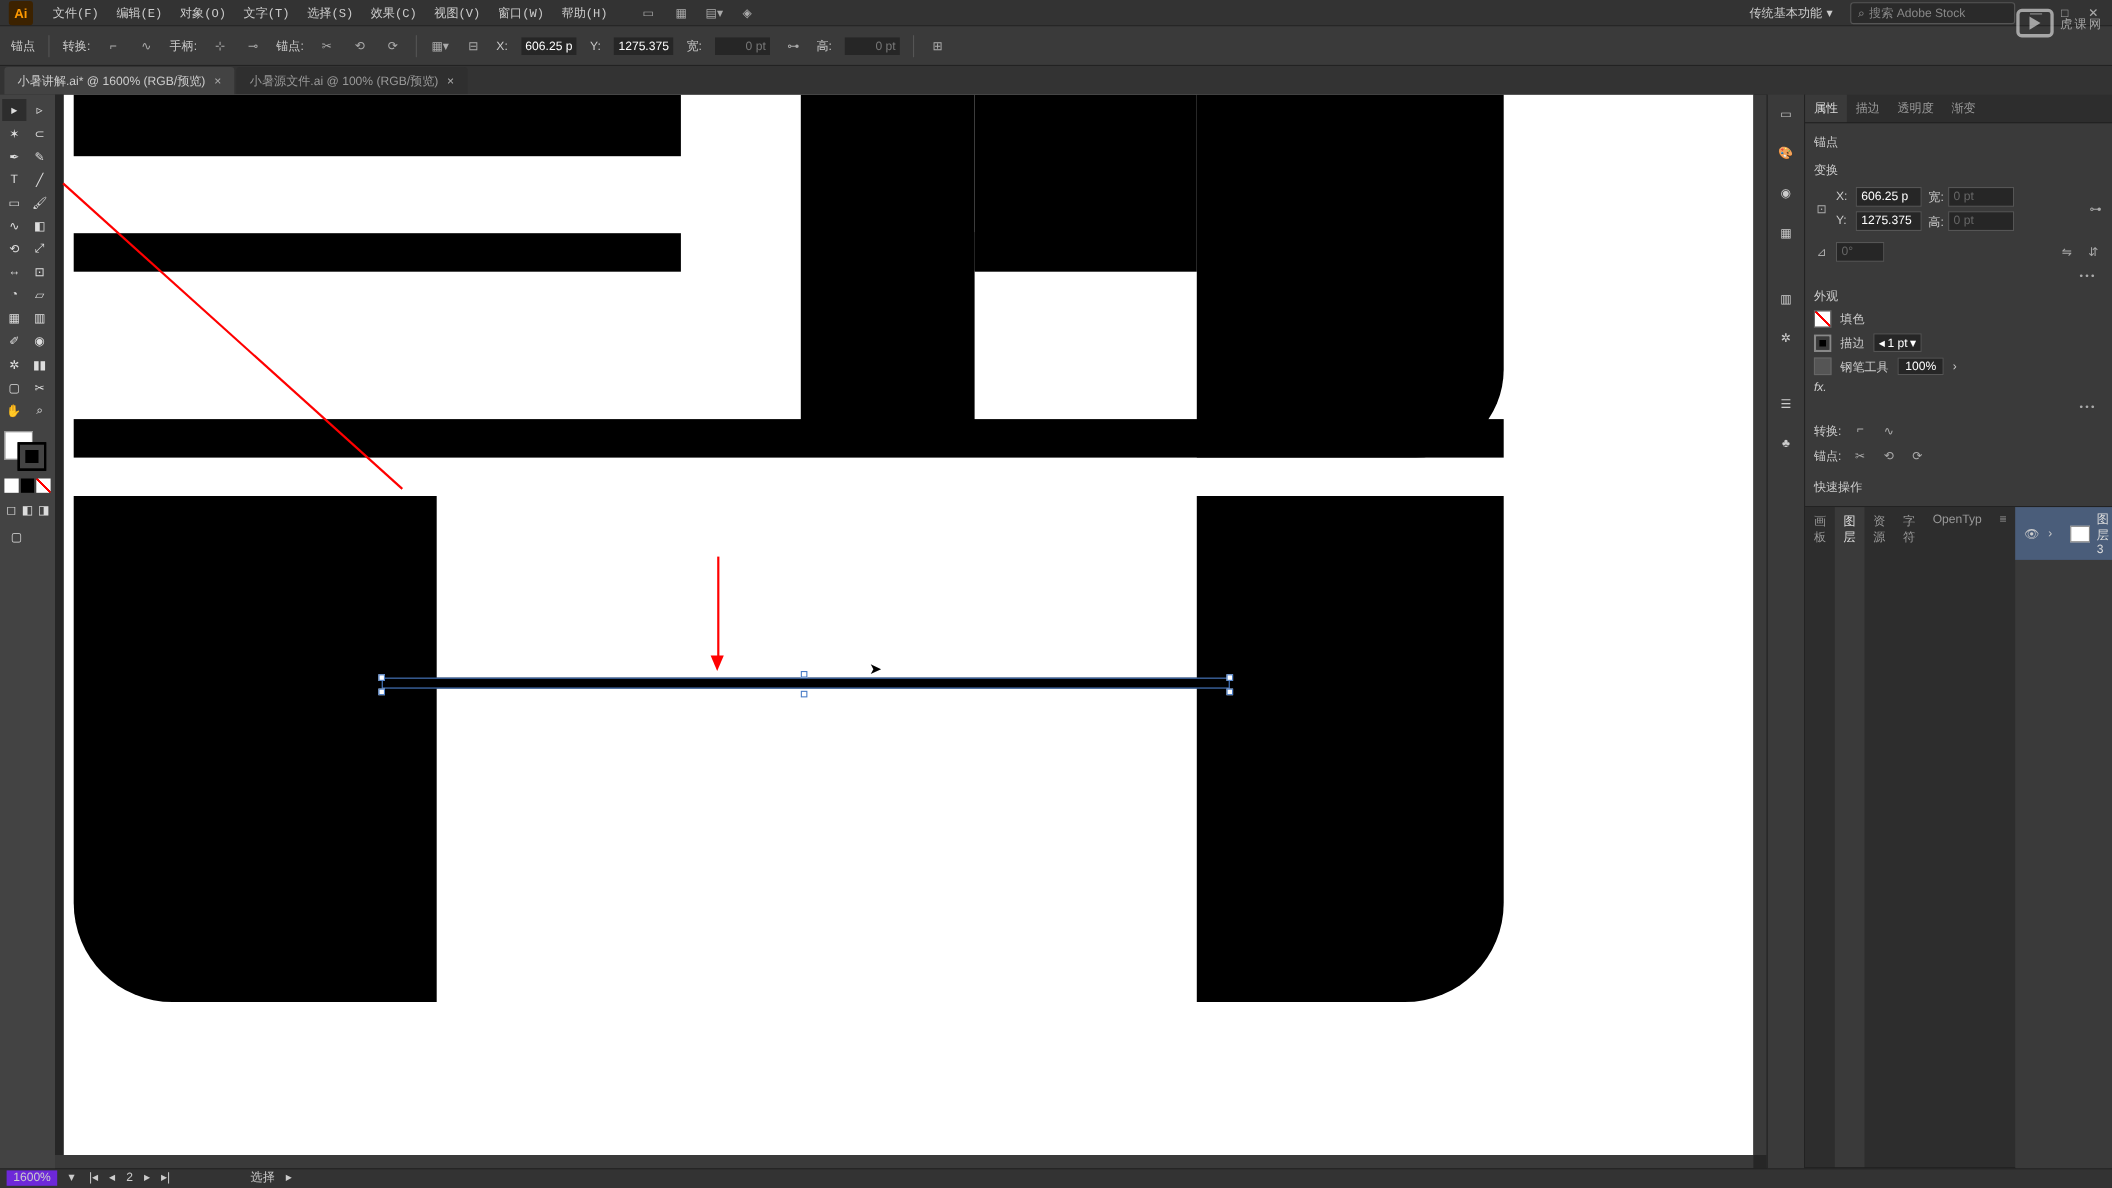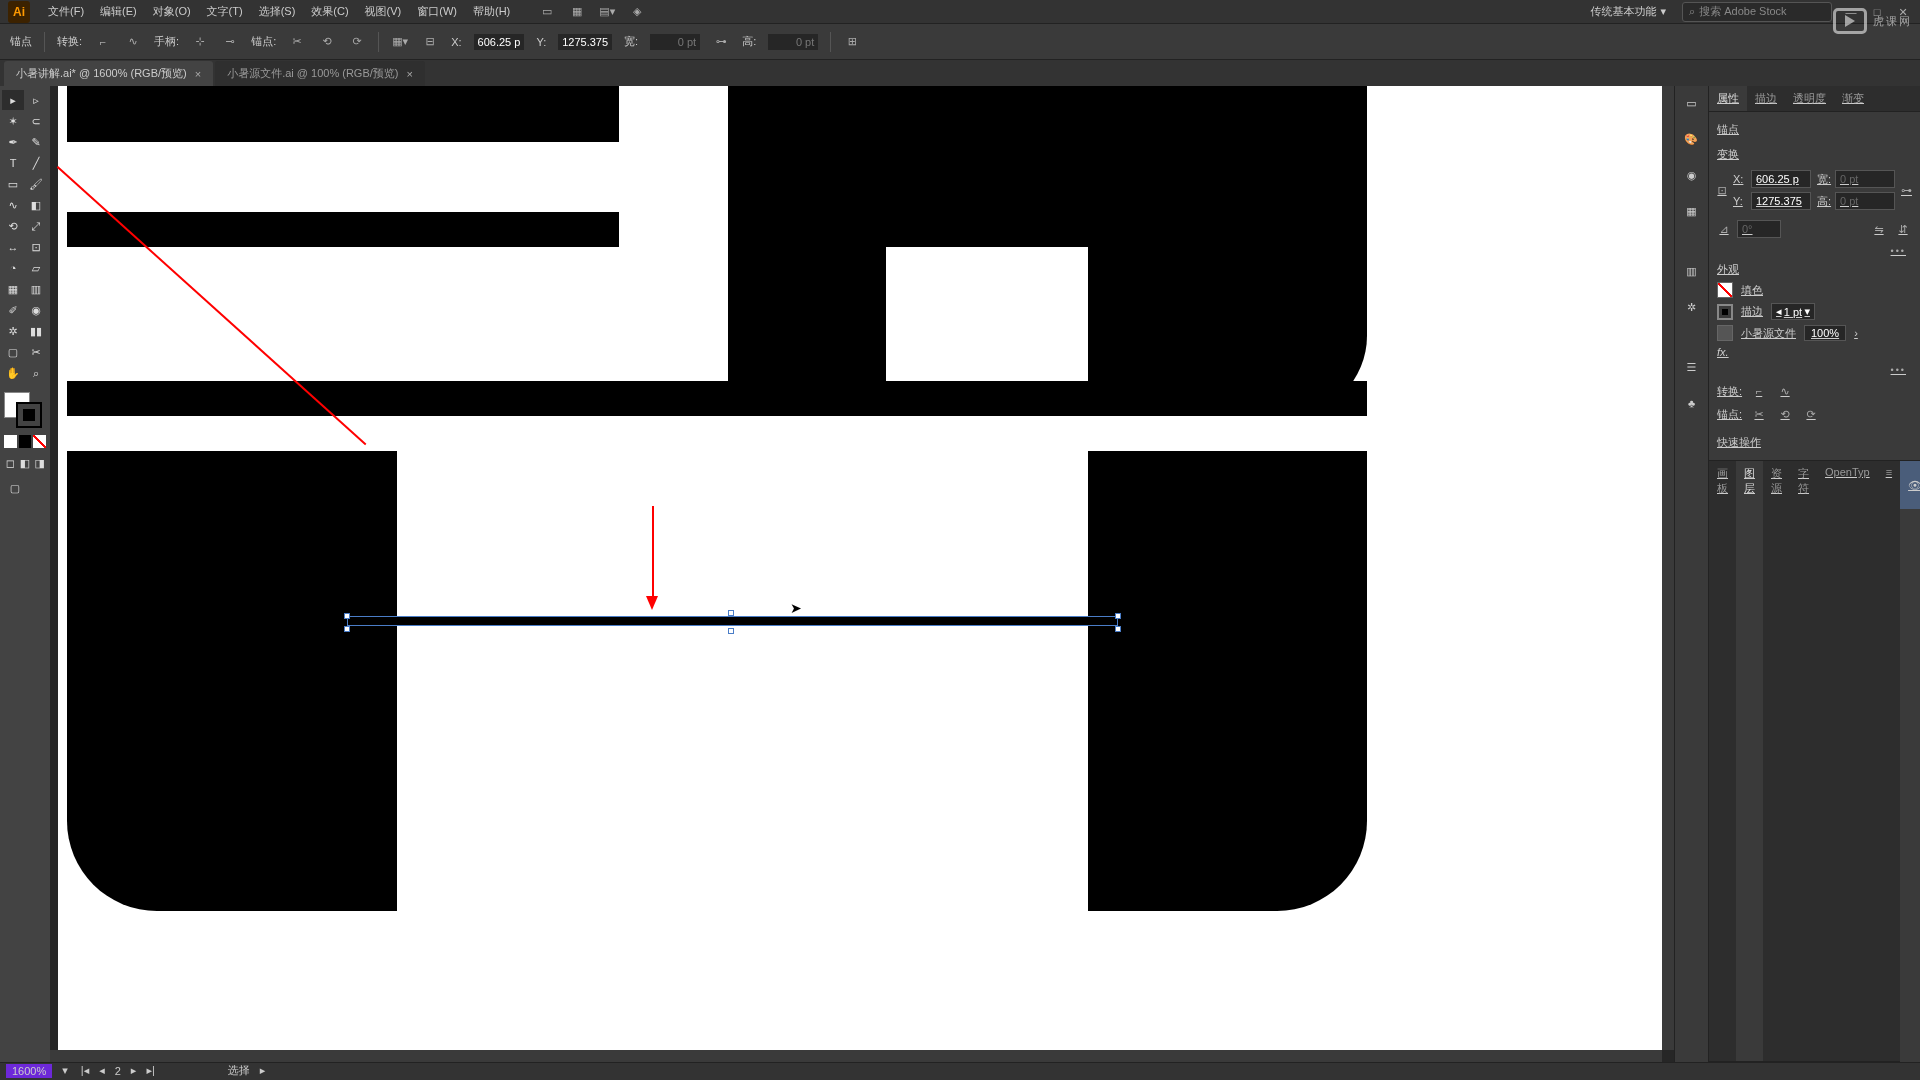--- a/index.html
+++ b/index.html
@@ -1,21 +1,21 @@
 <!DOCTYPE html>
 <html><head>
 <meta charset="utf-8">
 <style>
 * { margin: 0; padding: 0; box-sizing: border-box; font-family: "Microsoft YaHei", sans-serif; font-size: 11px; user-select: none; }
 body { background: #333; color: #ccc; width: 1920px; height: 1080px; overflow: hidden; position: relative; }
 
 
 .top-bar { height: 24px; background: #333; display: flex; align-items: center; padding: 0 8px; border-bottom: 1px solid #222; }
 .ai-logo { width: 22px; height: 22px; background: #3c2200; color: #ff9a00; font-weight: bold; display: flex; align-items: center; justify-content: center; font-size: 12px; border-radius: 3px; margin-right: 10px; }
-.menu-item { padding: 4px 8px; cursor: pointer; }
+.menu-item { padding: 4px 8px; cursor: pointer; font-family: Liberation Mono, monospace; }
 .top-icons { display: flex; gap: 12px; margin-left: 20px; align-items: center; }
 .top-icon { width: 18px; height: 18px; display: flex; align-items: center; justify-content: center; color: #aaa; }
 .top-spacer { flex: 1; }
 .workspace-sel { padding: 2px 8px; display: flex; align-items: center; gap: 4px; }
 .search-box { width: 150px; height: 20px; background: #2a2a2a; border: 1px solid #555; border-radius: 3px; padding: 0 6px; color: #888; display: flex; align-items: center; gap: 4px; margin-left: 8px; }
 .win-controls { display: flex; gap: 8px; margin-left: 10px; }
 .win-btn { width: 18px; height: 14px; color: #aaa; text-align: center; line-height: 14px; }
 
 
 .control-bar { height: 36px; background: #3a3a3a; display: flex; align-items: center; padding: 0 10px; border-bottom: 1px solid #222; gap: 12px; }
@@ -58,21 +58,21 @@
 .arrow-head { position: absolute; width: 0; height: 0; border-left: 6px solid transparent; border-right: 6px solid transparent; border-top: 14px solid #f00; }
 .scroll-v { position: absolute; right: 0; top: 0; width: 12px; bottom: 12px; background: #3a3a3a; }
 .scroll-h { position: absolute; left: 0; right: 12px; bottom: 0; height: 12px; background: #3a3a3a; }
 .cursor-icon { position: absolute; color: #000; font-size: 14px; }
 
 
 .dock-strip { width: 34px; background: #3a3a3a; display: flex; flex-direction: column; align-items: center; padding: 6px 0; gap: 14px; border-left: 1px solid #222; }
 .dock-icon { width: 22px; height: 22px; color: #ccc; display: flex; align-items: center; justify-content: center; }
 
 
-.right-panels { width: 212px; background: #3a3a3a; display: flex; flex-direction: column; border-left: 1px solid #222; text-decoration: underline; }
+.right-panels { width: 280px; background: #3a3a3a; display: flex; flex-direction: column; border-left: 1px solid #222; }
 .panel-tabs { display: flex; background: #2d2d2d; border-bottom: 1px solid #222; }
 .panel-tab { padding: 5px 8px; color: #999; cursor: pointer; font-size: 11px; }
 .panel-tab.active { background: #3a3a3a; color: #ddd; }
 .panel-body { padding: 6px 8px; }
 .panel-section-title { color: #ccc; font-size: 11px; margin: 4px 0; }
 .prop-row { display: flex; align-items: center; gap: 6px; margin: 4px 0; }
 .prop-label { color: #ccc; width: 12px; font-size: 11px; }
 .prop-input { background: #262626; border: 1px solid #555; padding: 2px 4px; width: 60px; color: #fff; font-size: 11px; }
 .prop-input.dim { color: #666; }
 .link-icon { width: 14px; height: 22px; display: flex; align-items: center; justify-content: center; color: #aaa; }
@@ -357,21 +357,21 @@
         <div class="swatch-tiny swatch-black"></div>
         <div>描边</div>
         <div class="stroke-input">
             <span>◂</span>
             <span>1 pt</span>
             <span>▾</span>
           </div>
       </div>
       <div class="appear-row">
         <div class="swatch-tiny" style="background:#555"></div>
-        <div>小暑源文件</div>
+        <div>钢笔工具</div>
         <div class="opacity-val">100%</div>
         <span>›</span>
       </div>
       <div class="appear-row">
         <div style="font-style:italic">fx.</div>
       </div>
       <div class="panel-more">•••</div>
 
       <div class="appear-row">
         <div>转换:</div>

